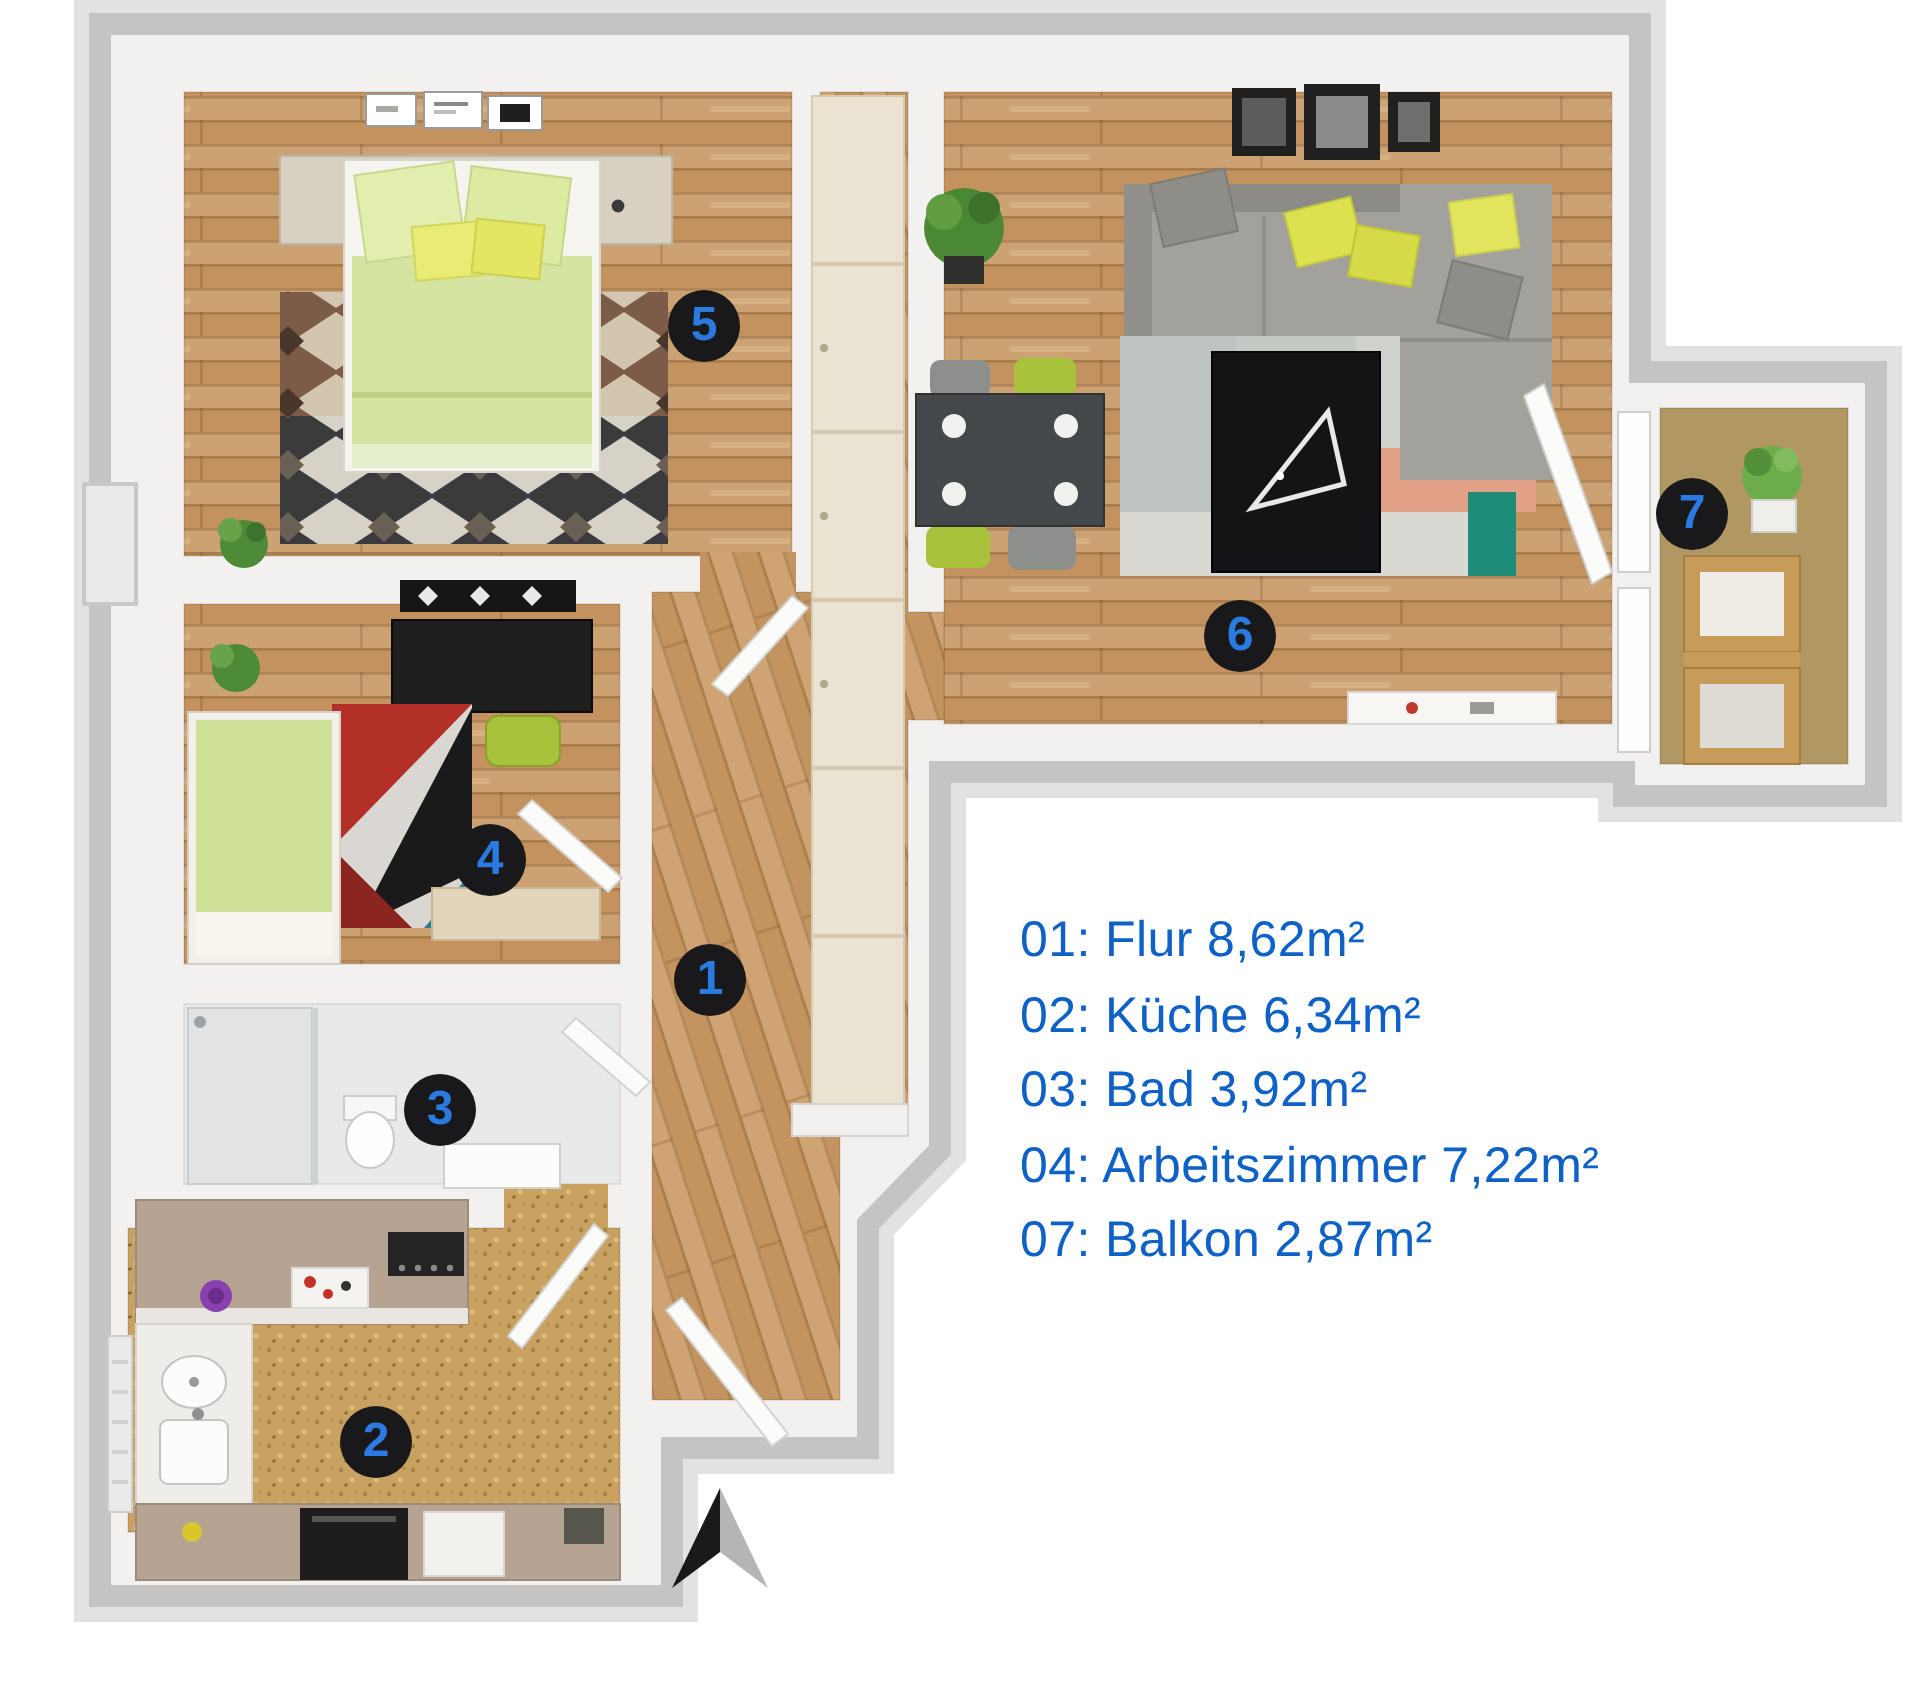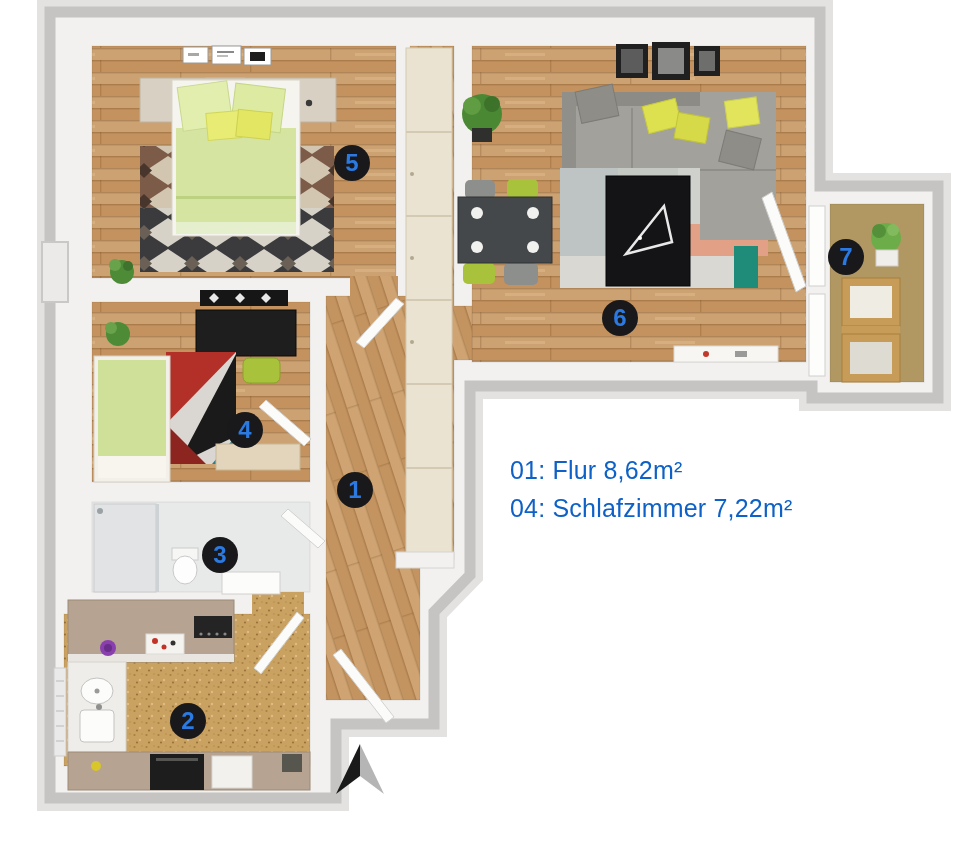--- a/index.html
+++ b/index.html
@@ -277,16 +277,19 @@
     <div class="marker" style="left: 620px; top: 318px;">
         <span class="marker-num">6</span>
       </div>
     <div class="marker" style="left: 846px; top: 257px;">
         <span class="marker-num">7</span>
       </div>
   </div>
 
   <div class="legend">
     <div class="legend-row">01: Flur 8,62m²</div>
-    <div class="legend-row">04: Schlafzimmer 7,22m²</div>
+    <div class="legend-row">02: Küche 6,34m²</div>
+    <div class="legend-row">03: Bad 3,92m²</div>
+    <div class="legend-row">04: Arbeitszimmer 7,22m²</div>
+    <div class="legend-row">07: Balkon 2,87m²</div>
   </div>
 
 </div>
 
 </body></html>

